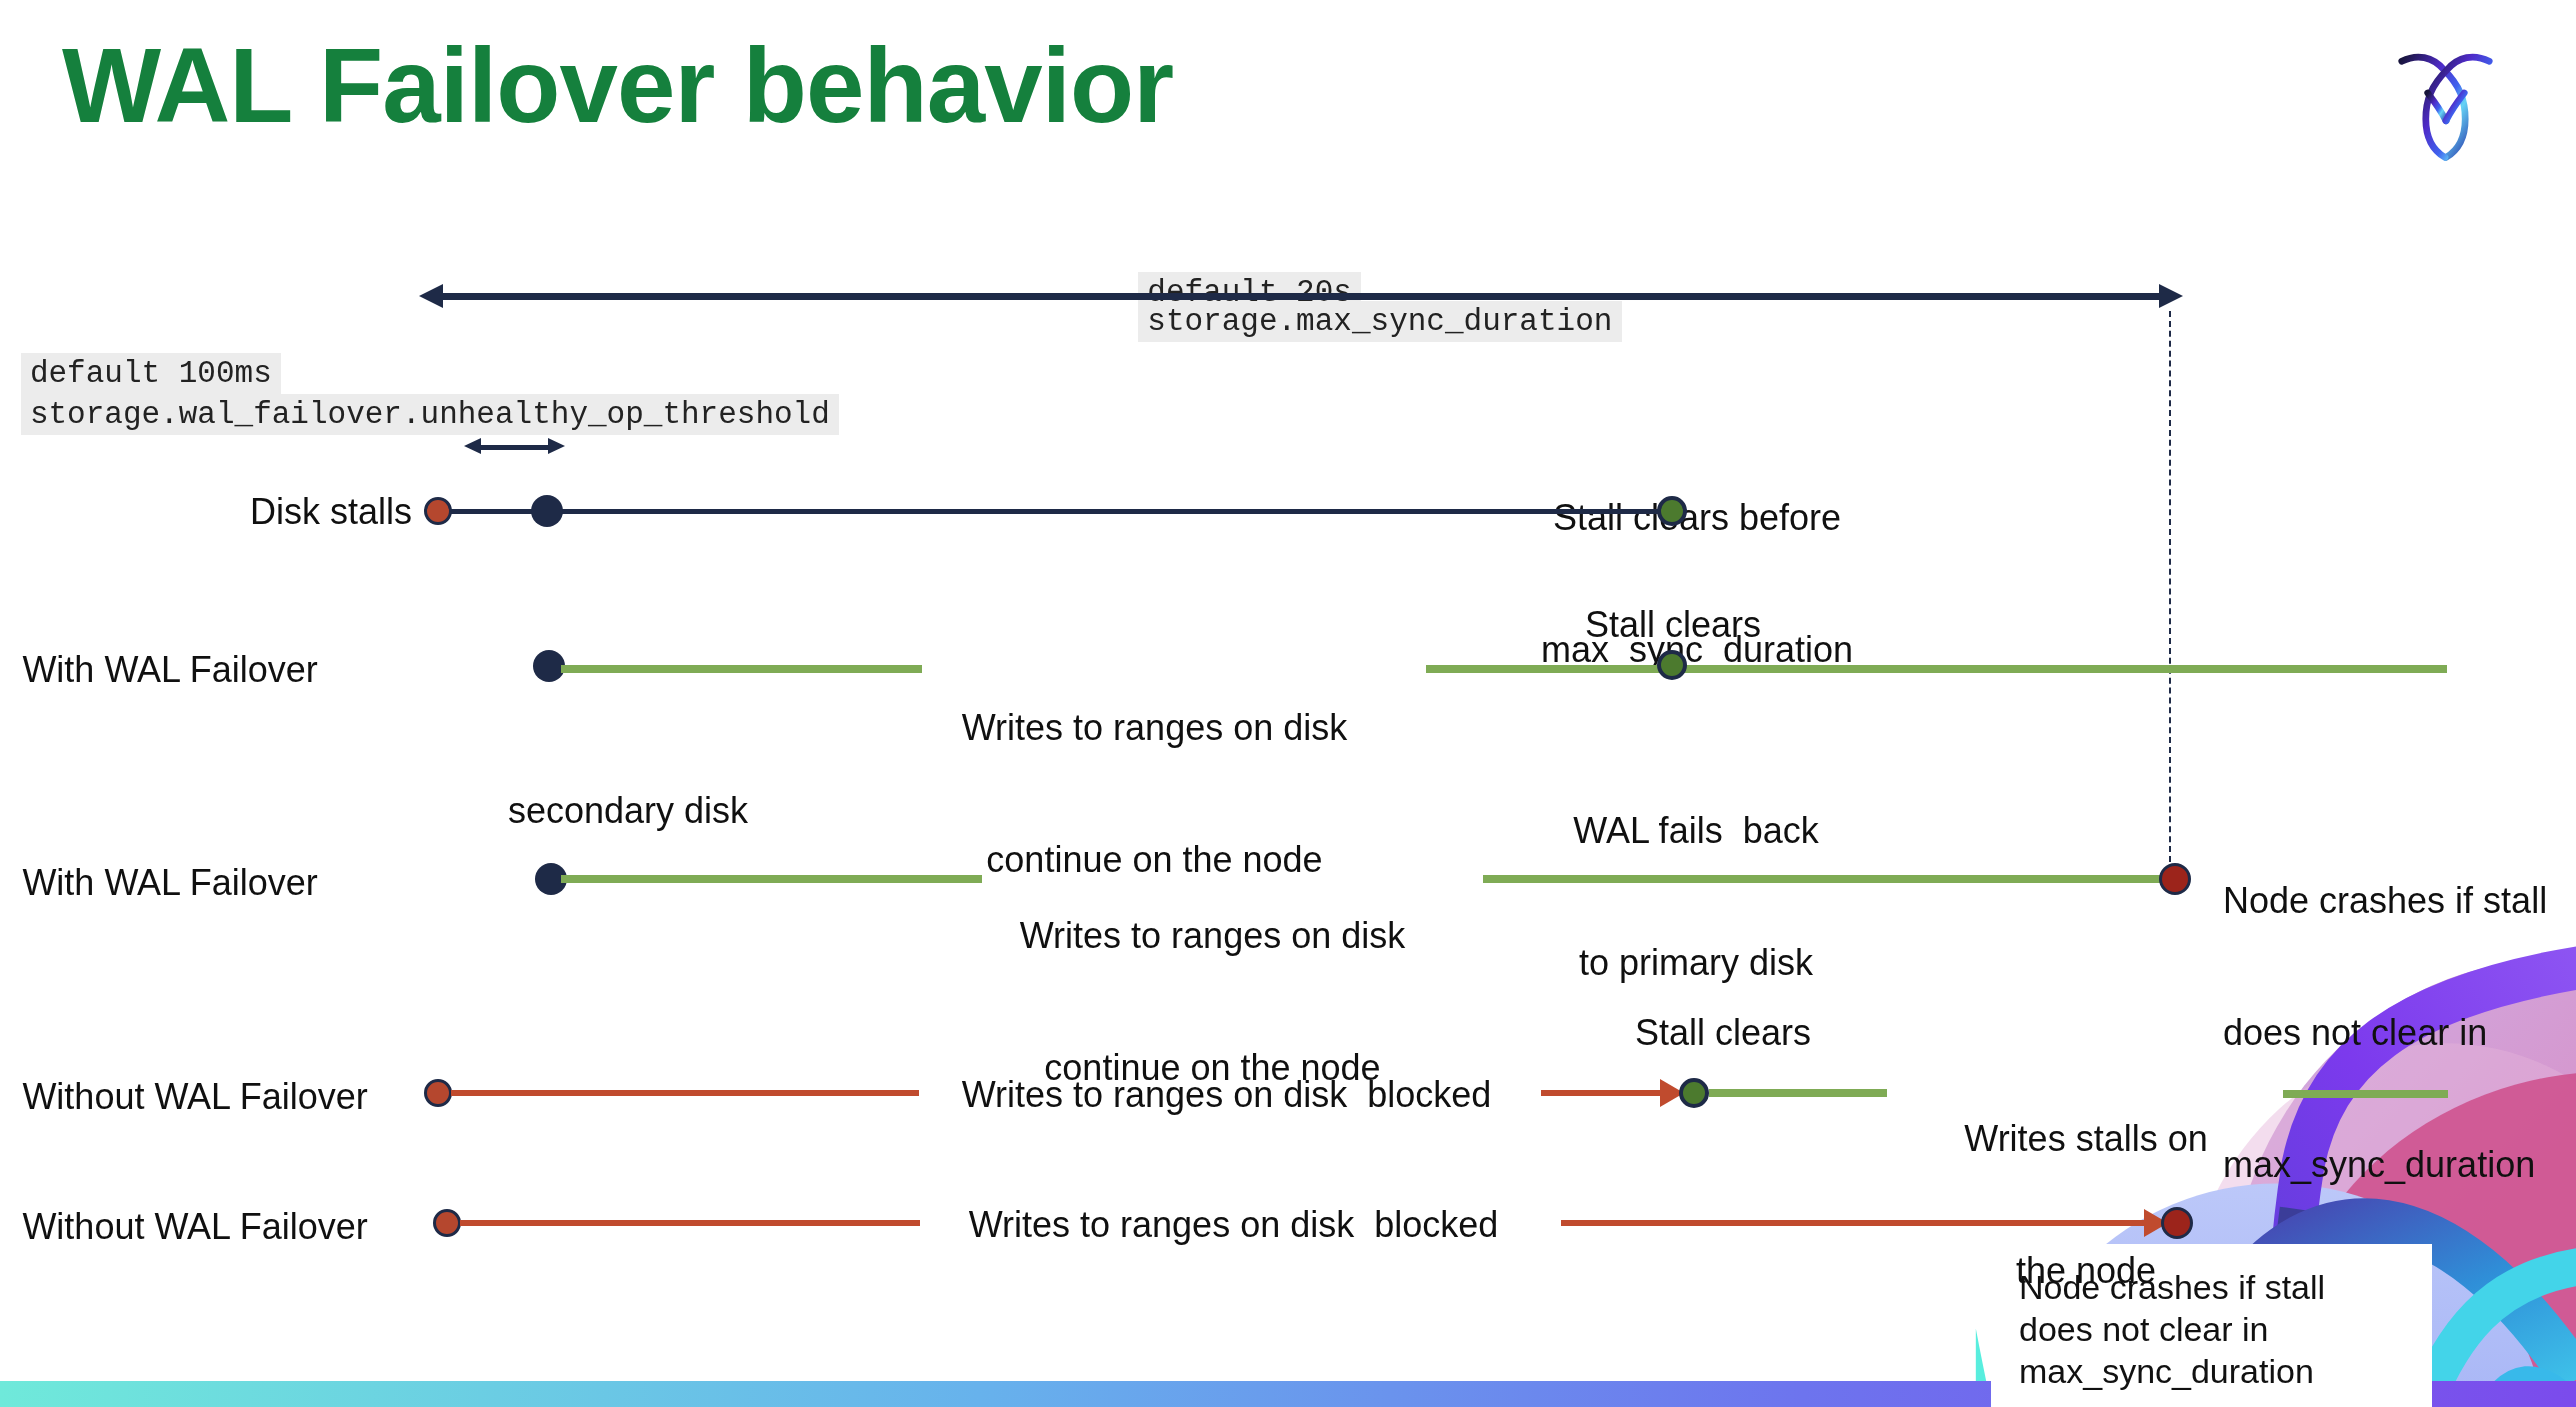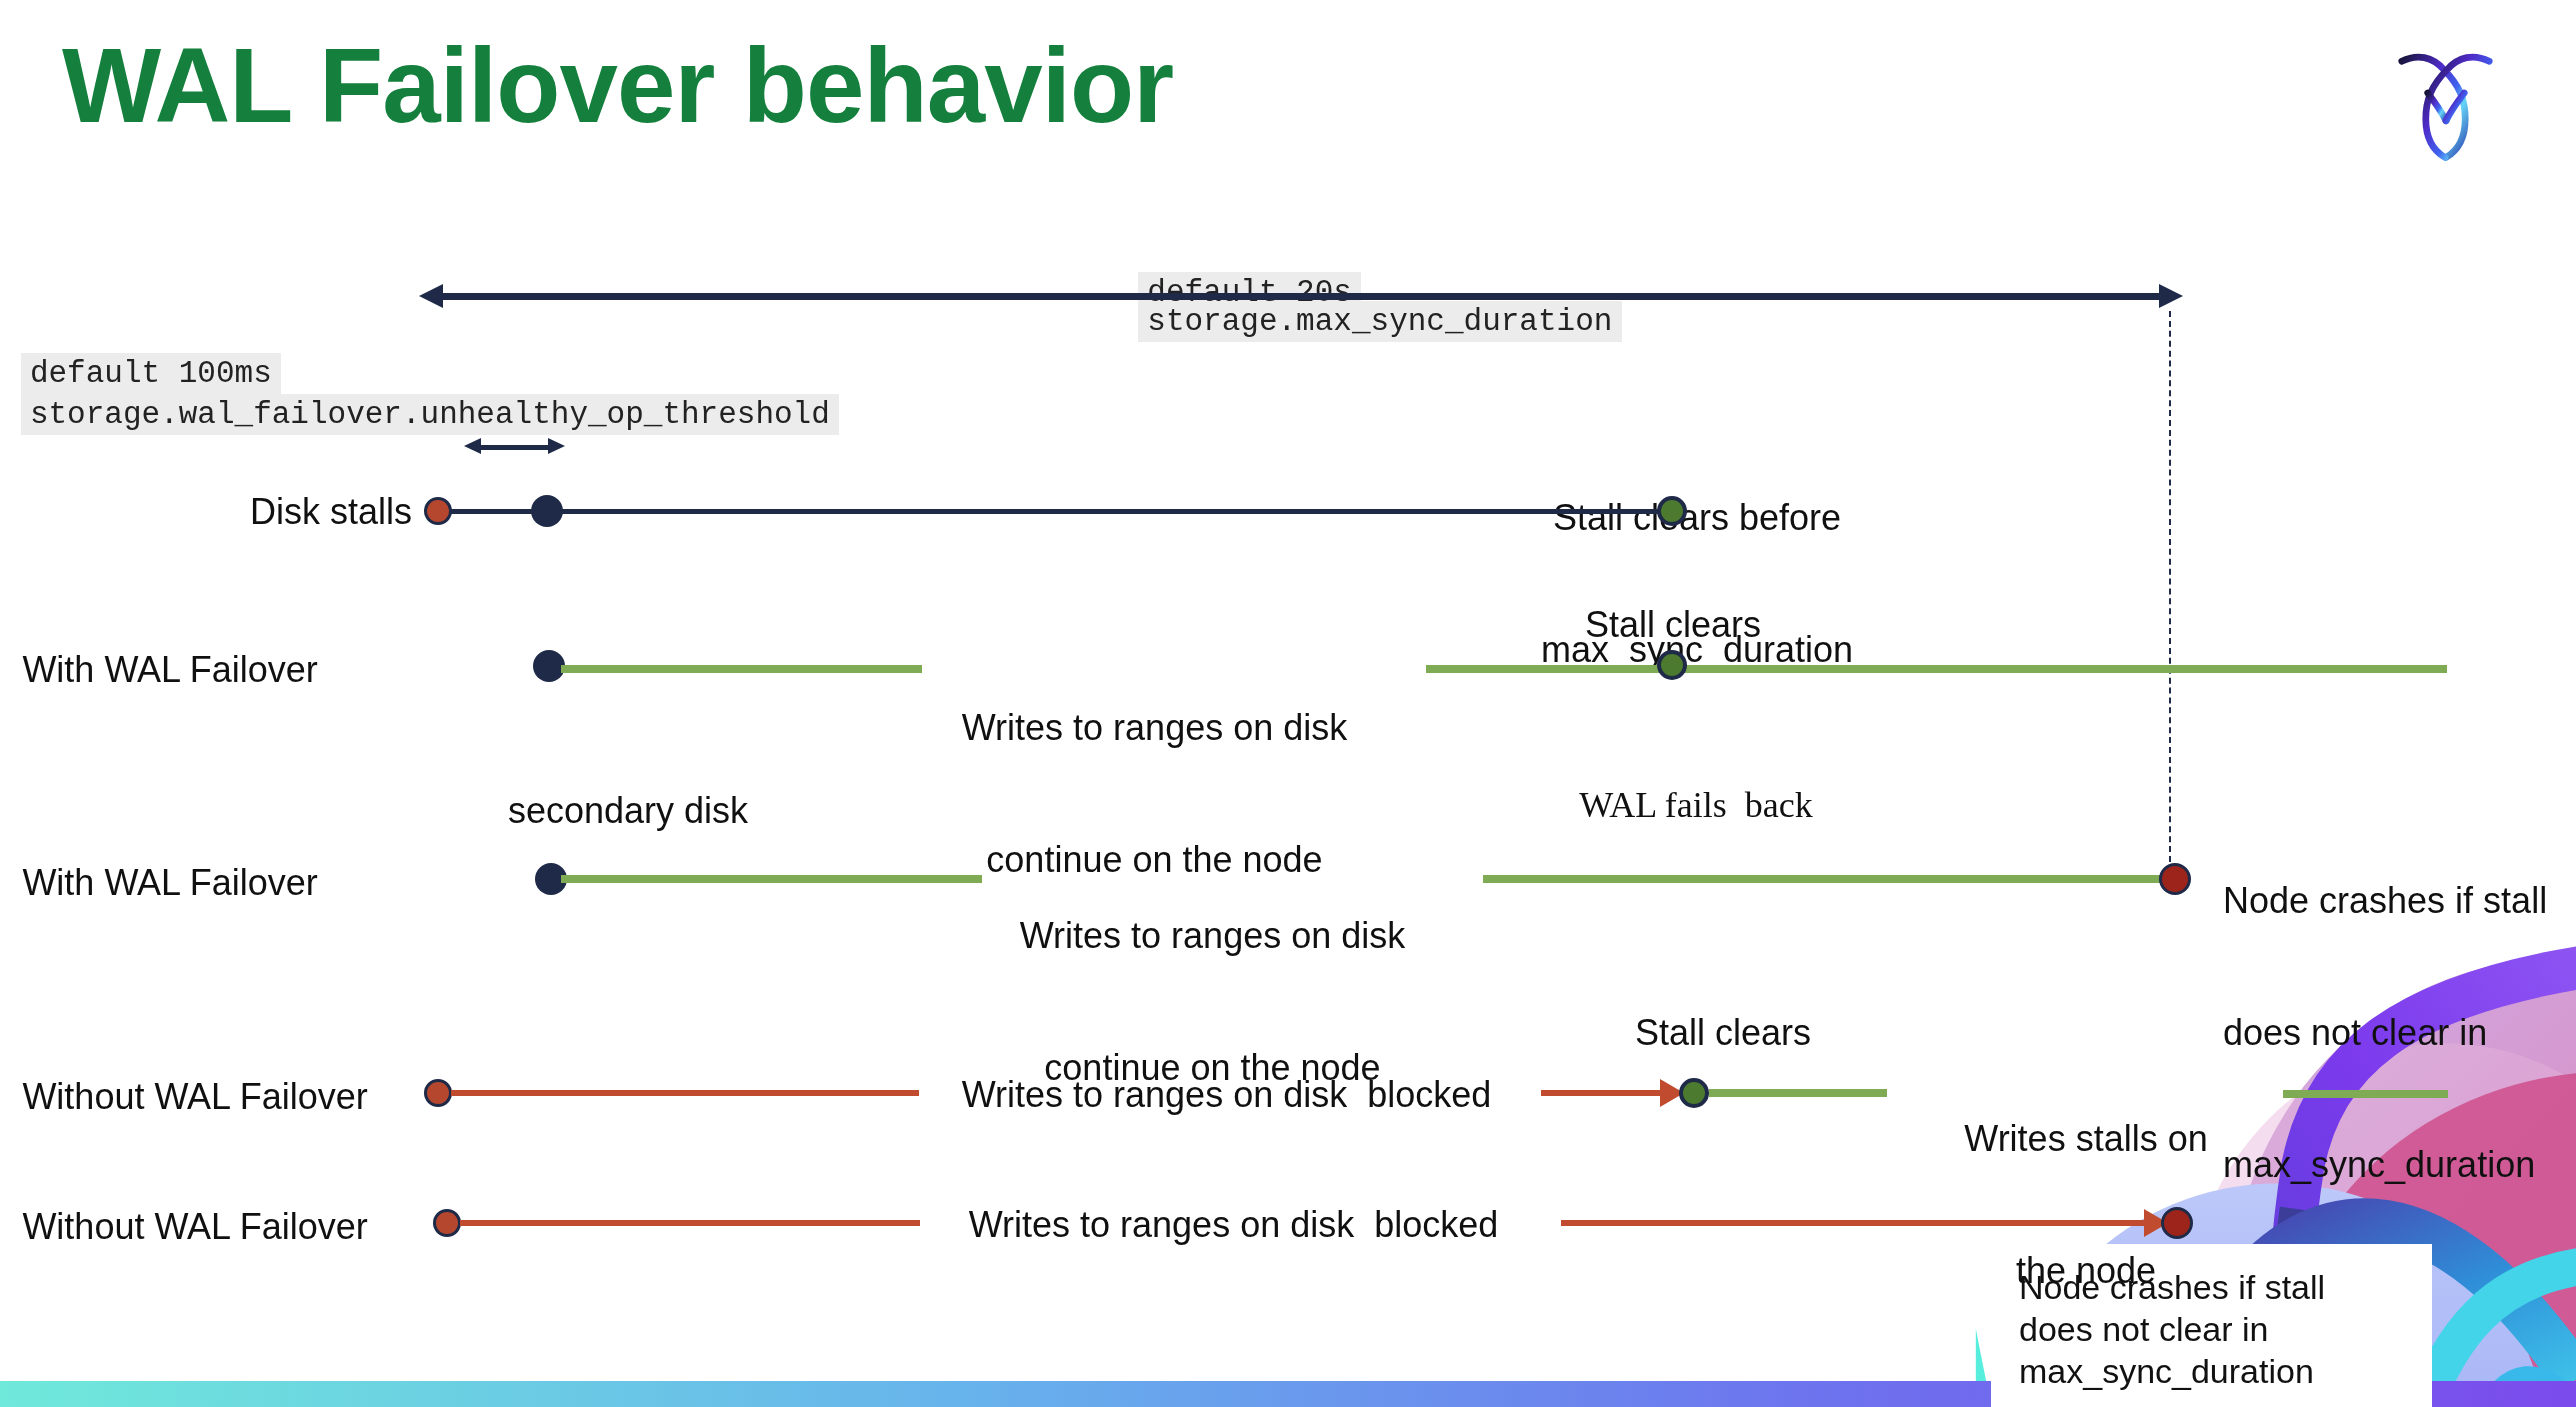--- a/index.html
+++ b/index.html
@@ -151,22 +151,23 @@
 <div class="t center content" style="left:944px;top:618px;width:421px;">
   <div>Writes to ranges on disk</div>
   <div>continue on the node</div>
 </div>
 <div class="hline green-line content" style="left:1426px;top:665px;width:1021px;"></div>
 <div class="t center content" style="left:1533px;top:603px;width:280px;">Stall clears</div>
 <div class="dot dot-green content" style="left:1657px;top:650px;"></div>
 <div class="t center content" style="left:441px;top:701px;width:374px;">
   <div>secondary disk</div>
 </div>
-<div class="t center content" style="left:1509px;top:695px;width:374px;font-family:Liberation Serif, serif;">
+<div class="t center content" style="left:1509px;top:721px;width:374px;">
   <div>WAL fails  back</div>
+  <div>to primary disk</div>
 </div>
 
 <div class="t content" style="left:22.4px;top:861px;">With WAL Failover</div>
 <div class="dot dot-navy content" style="left:535px;top:863px;"></div>
 <div class="hline green-line content" style="left:561px;top:875px;width:421px;"></div>
 <div class="t center content" style="left:1002px;top:826px;width:421px;">
   <div>Writes to ranges on disk</div>
   <div>continue on the node</div>
 </div>
 <div class="hline green-line content" style="left:1483px;top:875px;width:682px;"></div>

